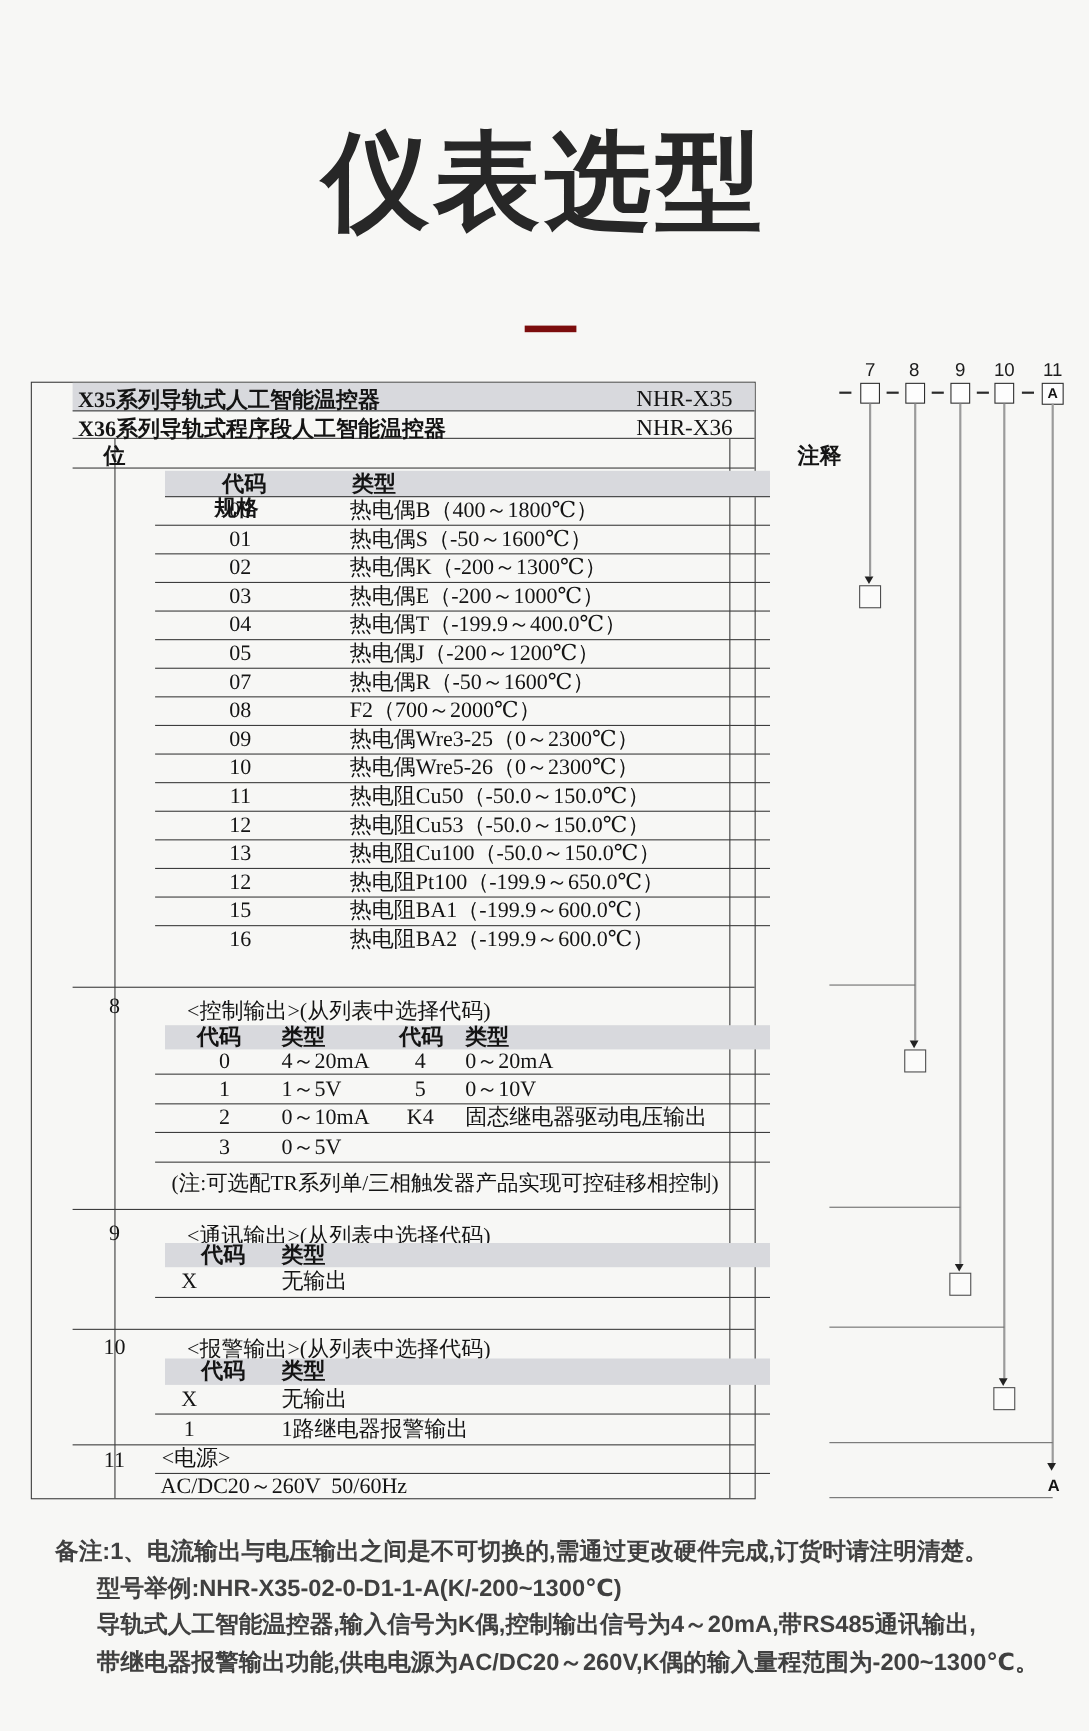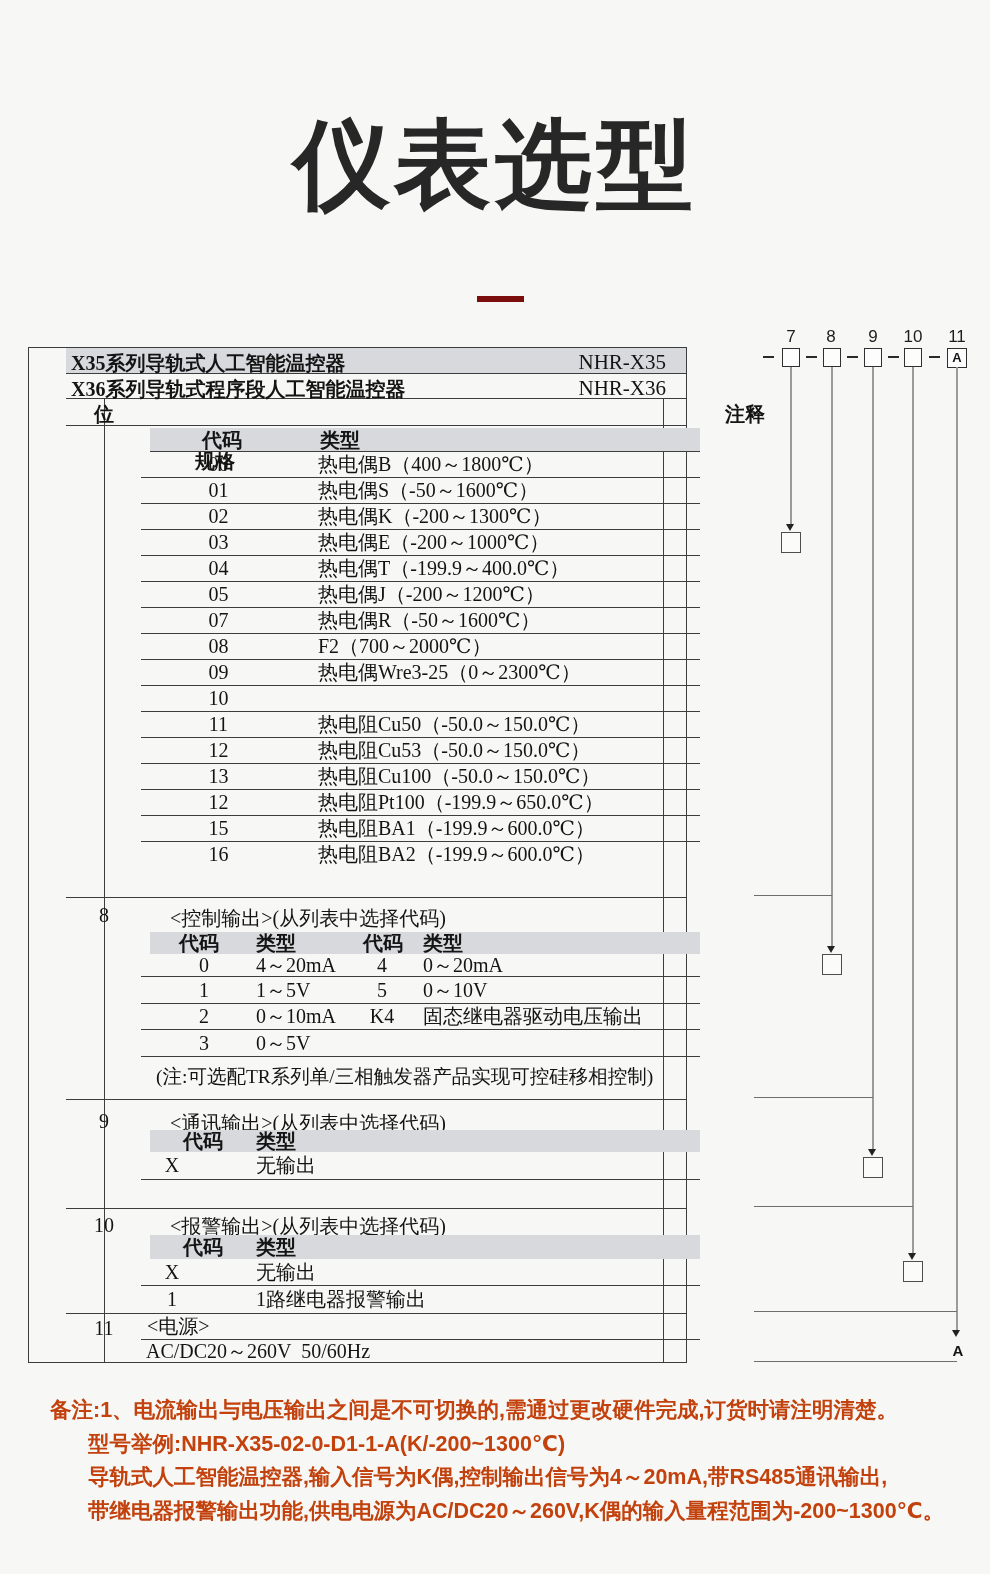--- a/index.html
+++ b/index.html
@@ -84,21 +84,21 @@
   .c9  { left:5px;   width:52px; text-align:center; }
   .t9  { left:115px; }
   .noterow { position:relative; margin-left:75px; width:559px; height:42px; line-height:40px;text-align:right; }
   .noterow span { position:absolute; left:15px; font-size:19.5px; }
   .s11row1 span { left:6px; }
   .s11row2 span { left:5px; white-space:pre; }
 
   
   .footnote { position:absolute; left:50px; top:1394px; width:920px;
     font-family:"Liberation Sans","DejaVu Sans",sans-serif;
-    font-weight:600; font-size:21.5px; line-height:33.5px; color:#c2410c; }
+    font-weight:600; font-size:21.5px; line-height:33.5px; color:#404040; }
   .fn-indent { padding-left:38px; }
 </style>
 </head>
 <body>
 
 <div class="page">
 
   <div class="big-title">仪表选型</div>
   <div class="title-dash"></div>
 
@@ -197,20 +197,21 @@
       <div class="tr">
           <span class="c7">08</span>
           <span class="t7">F2（700～2000℃）</span>
         </div>
       <div class="tr">
           <span class="c7">09</span>
           <span class="t7">热电偶Wre3-25（0～2300℃）</span>
         </div>
       <div class="tr">
           <span class="c7">10</span>
+          <span class="t7">热电偶Wre5-26（0～2300℃）</span>
         </div>
       <div class="tr">
           <span class="c7">11</span>
           <span class="t7">热电阻Cu50（-50.0～150.0℃）</span>
         </div>
       <div class="tr">
           <span class="c7">12</span>
           <span class="t7">热电阻Cu53（-50.0～150.0℃）</span>
         </div>
       <div class="tr">

